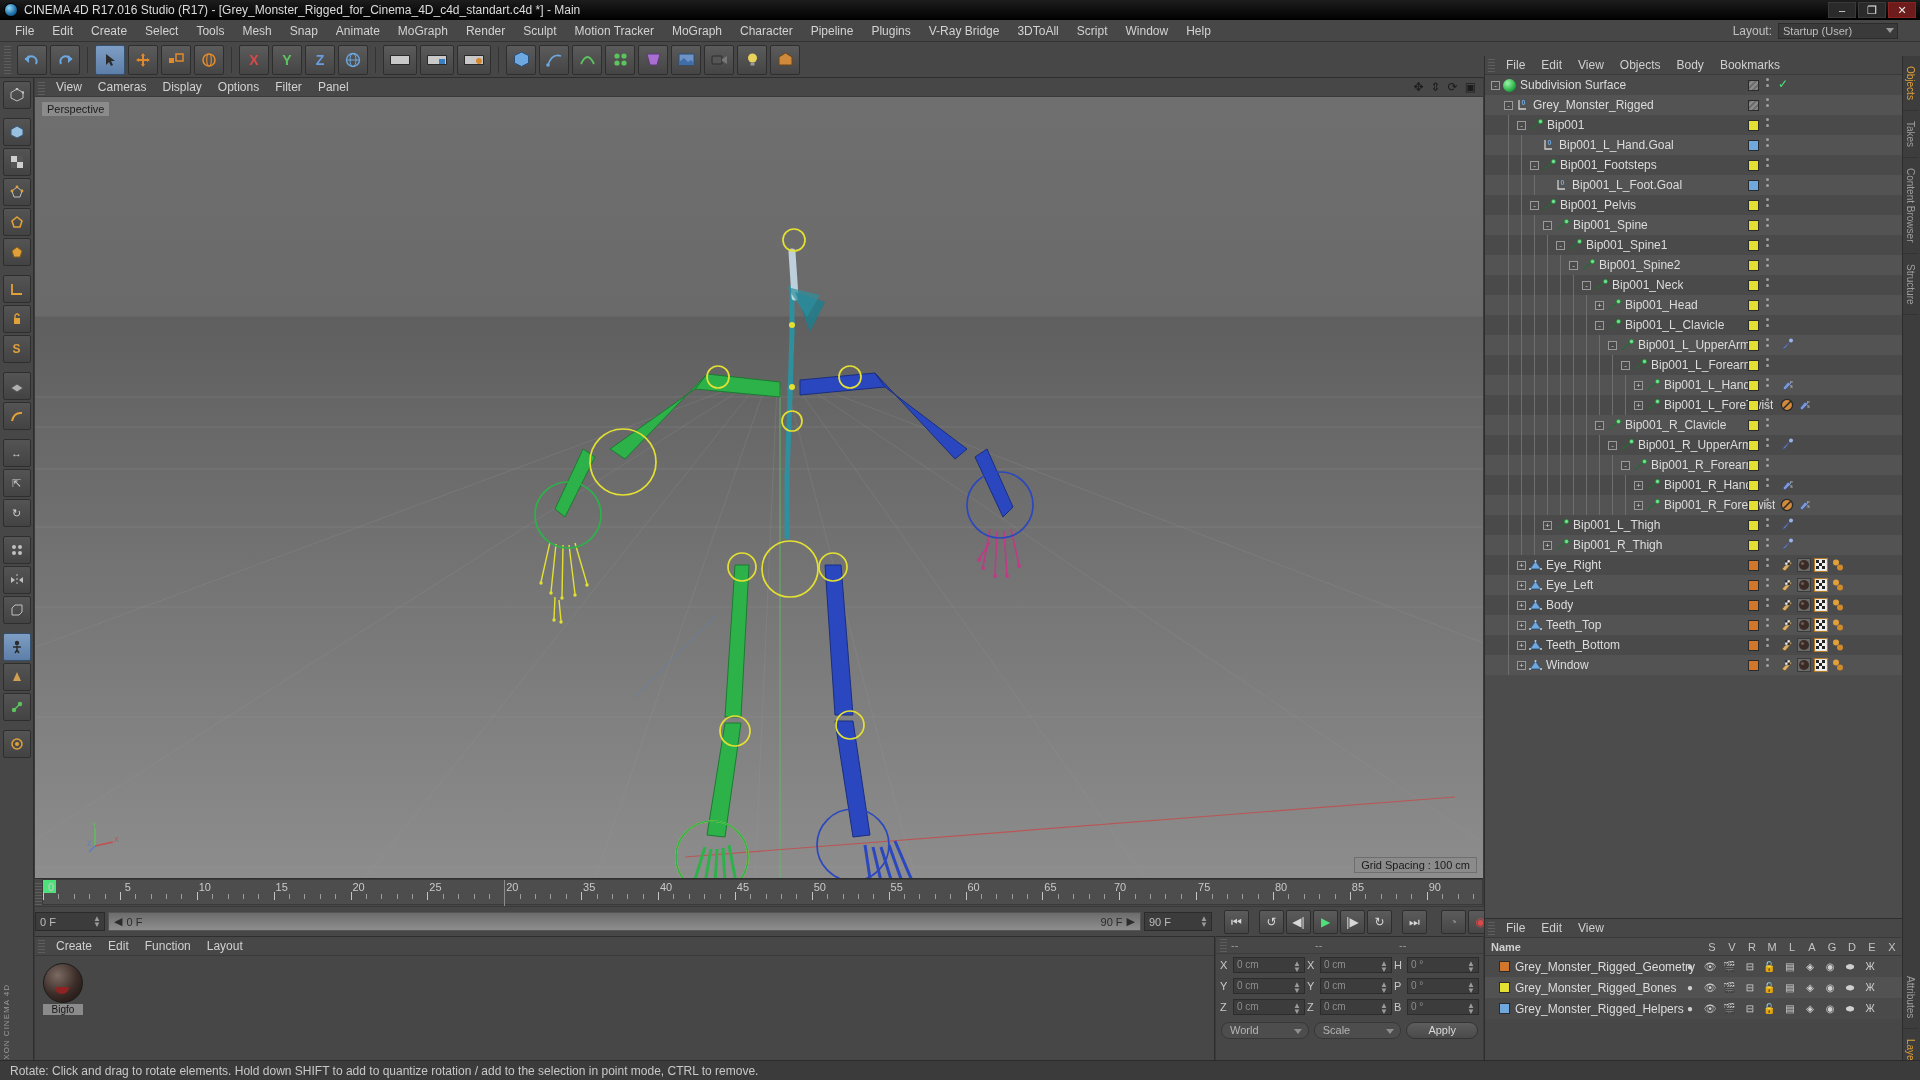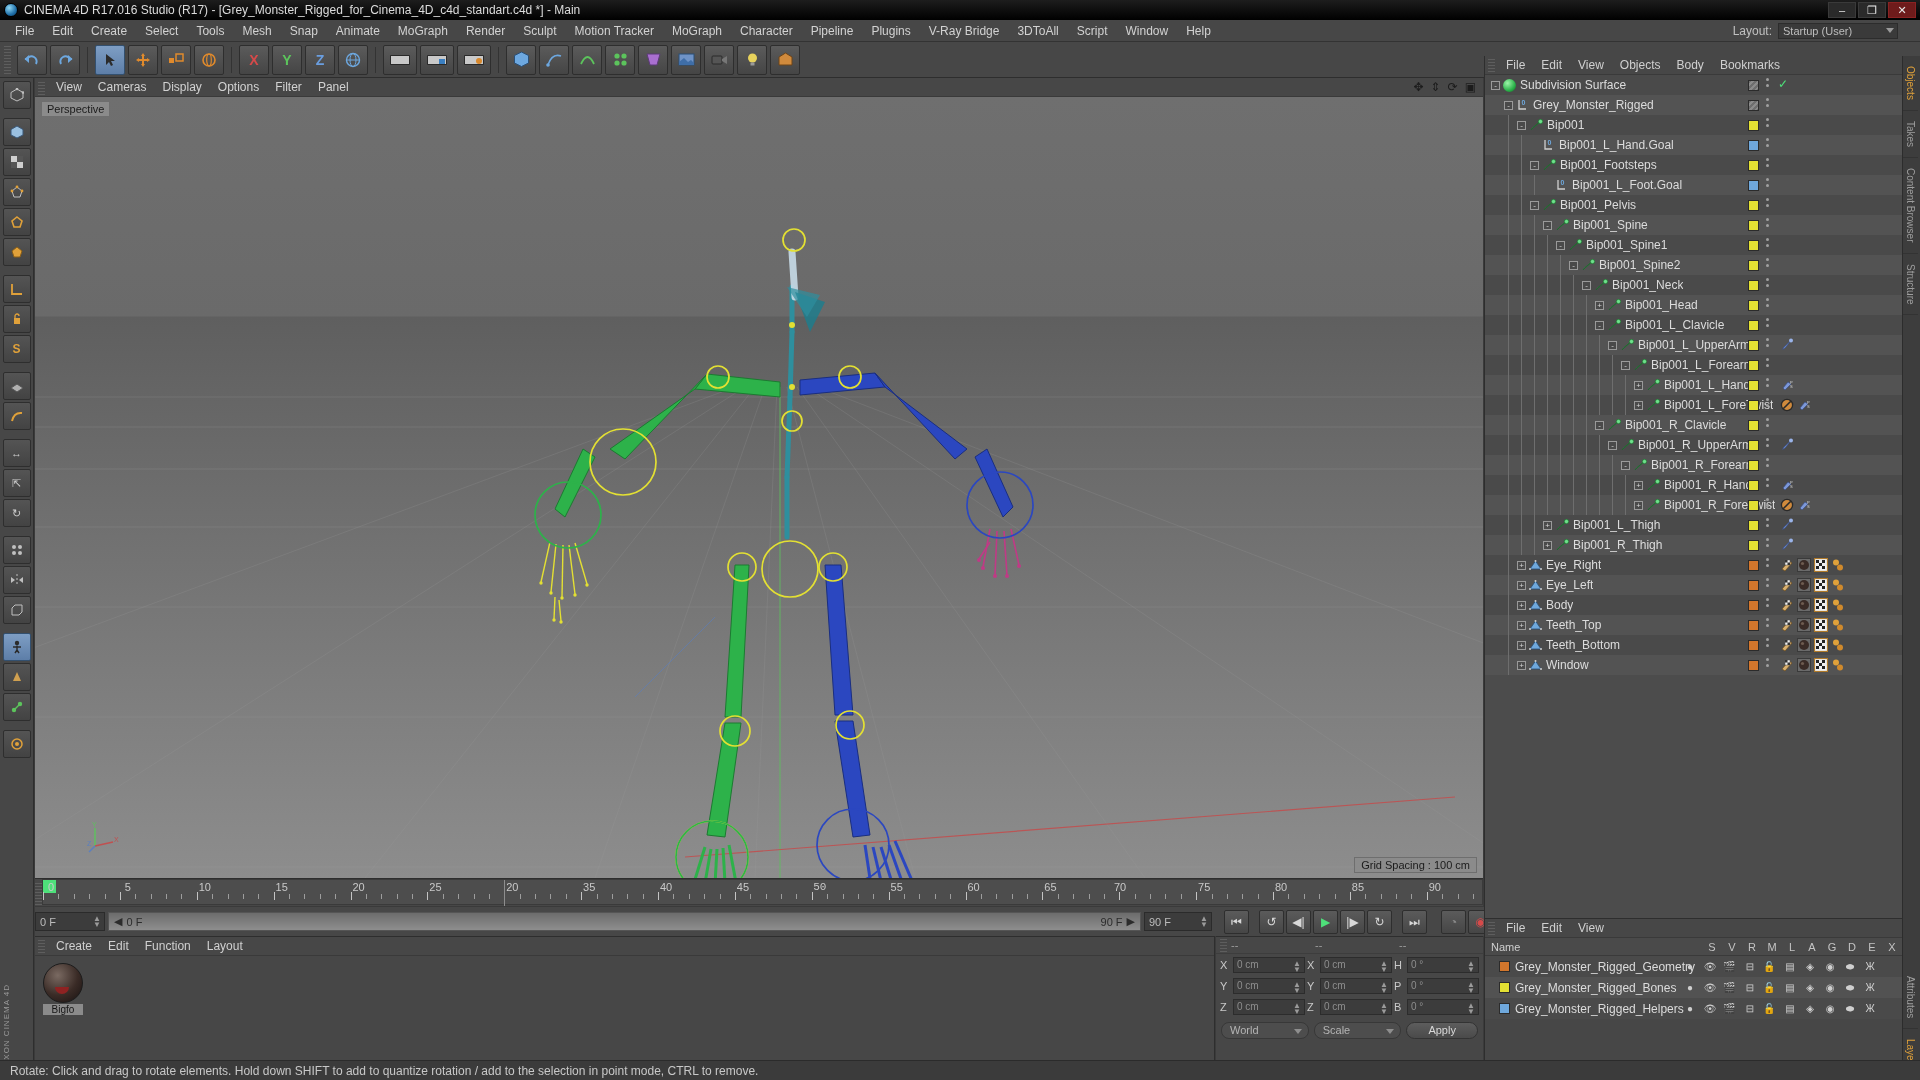--- a/index.html
+++ b/index.html
@@ -162,21 +162,21 @@
          border-left:1px solid #2c2c2c;}
   .vtab{writing-mode:vertical-rl;font-size:10px;color:#9e9e9e;padding:10px 2px;text-align:center;
         border-bottom:1px solid #333;}
   .vtab.act{color:#e0a13a;}
 
   
   .layermgr{position:absolute;left:1484px;top:918px;width:418px;height:162px;background:#474747;
             border-left:1px solid #2e2e2e;border-top:1px solid #2e2e2e;}
   .lmhdr{height:18px;display:flex;align-items:center;font-size:11px;color:#cfcfcf;background:#4a4a4a;
          border-bottom:1px solid #3a3a3a;}
-  .lmhdr .nm{padding-left:6px;flex:1;}
+  .lmhdr .nm{padding-left:6px;flex:1;font-weight:bold;}
   .lmcol{width:20px;text-align:center;color:#c4c4c4;font-size:11px;}
   .lmrow{height:21px;display:flex;align-items:center;font-size:12px;color:#dcdcdc;position:relative;}
   .lmrow:nth-child(odd){background:#4a4a4a;}
   .lmrow:nth-child(even){background:#525252;}
   .lmswatch{width:11px;height:11px;border:1px solid #2b2b2b;margin:0 5px 0 14px;flex:none;}
   .lmicons{position:absolute;right:22px;top:0;height:21px;display:flex;align-items:center;}
   .lmic{width:20px;text-align:center;color:#cfcfcf;font-size:10px;}
 
   
   .statusbar{position:absolute;left:0;bottom:0;width:1920px;height:20px;background:#3b3b3b;
@@ -768,21 +768,21 @@
       <div class="lb" style="left: 8px;">0</div>
       <div class="lb" style="left: 84.8817px;">5</div>
       <div class="lb" style="left: 161.763px;">10</div>
       <div class="lb" style="left: 238.645px;">15</div>
       <div class="lb" style="left: 315.527px;">20</div>
       <div class="lb" style="left: 392.409px;">25</div>
       <div class="lb" style="left: 469.29px;">20</div>
       <div class="lb" style="left: 546.172px;">35</div>
       <div class="lb" style="left: 623.054px;">40</div>
       <div class="lb" style="left: 699.935px;">45</div>
-      <div class="lb" style="left: 776.817px; font-family: Liberation Mono, monospace;">50</div>
+      <div class="lb" style="left: 776.817px;">50</div>
       <div class="lb" style="left: 853.699px;">55</div>
       <div class="lb" style="left: 930.581px;">60</div>
       <div class="lb" style="left: 1007.46px;">65</div>
       <div class="lb" style="left: 1077px;">70</div>
       <div class="lb" style="left: 1161.23px;">75</div>
       <div class="lb" style="left: 1238.11px;">80</div>
       <div class="lb" style="left: 1314.99px;">85</div>
       <div class="lb" style="left: 1391.87px;">90</div>
       <div class="tlcursor" style="left: 461.29px;"></div>
     </div>

